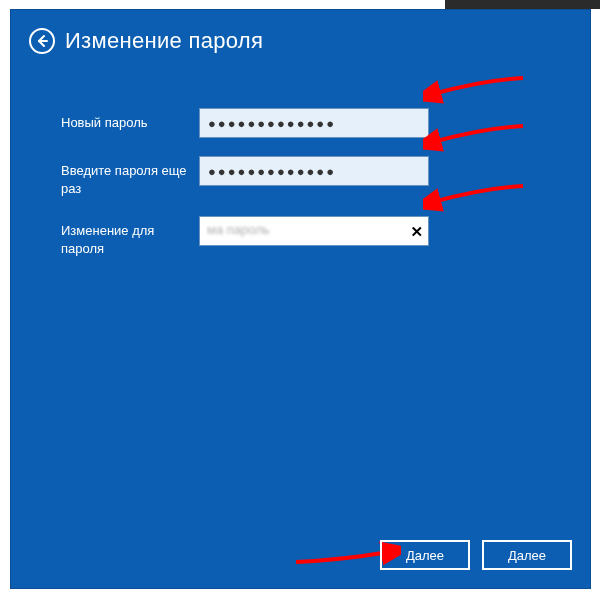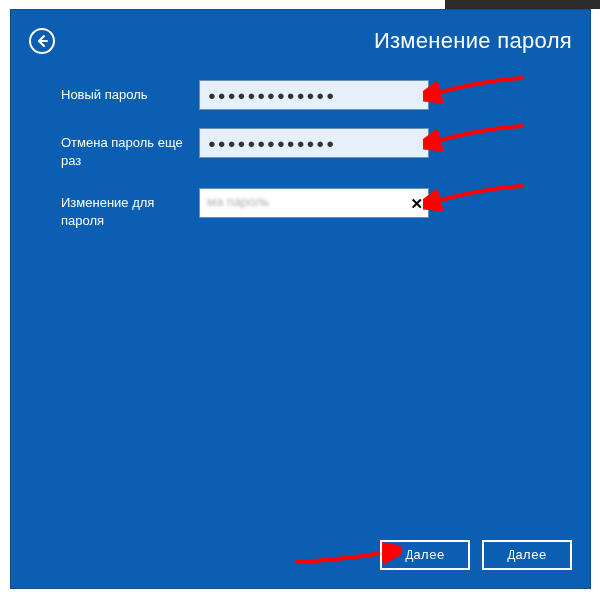--- a/index.html
+++ b/index.html
@@ -18,21 +18,20 @@
     width: 581px;
     height: 580px;
     background: #0b5eb1;
     border: 1px solid #0a4f96;
     color: #fff;
   }
   .header {
     display: flex;
     align-items: center;
     padding: 18px 18px 10px 18px;
-    justify-content: space-between;
   }
   .back-btn {
     width: 26px;
     height: 26px;
     border: 2px solid #fff;
     border-radius: 50%;
     display: flex;
     align-items: center;
     justify-content: center;
     margin-right: 10px;
@@ -45,21 +44,21 @@
     letter-spacing: 0.3px;
   }
   .form {
     padding: 8px 20px 0 50px;
   }
   .row {
     display: flex;
     align-items: flex-start;
     margin-top: 18px;
   }
-  .row.first { margin-top: 8px; }
+  .row.first { margin-top: 36px; }
   .label {
     width: 138px;
     font-size: 13px;
     line-height: 18px;
     padding-top: 6px;
     color: #fff;
   }
   .field-wrap {
     position: relative;
     width: 230px;
@@ -115,21 +114,21 @@
   }
   .btn {
     min-width: 90px;
     height: 30px;
     background: transparent;
     border: 2px solid #fff;
     color: #fff;
     font-size: 13px;
     cursor: pointer;
     padding: 0 12px;
-    font-family: Liberation Mono, monospace;
+    font-family: Liberation Sans, sans-serif;
   }
   
   .bg-dark {
     position:absolute;
     top:0; right:0;
     width:155px; height:9px;
     background:#2b2b2b;
   }
 </style>
 </head>
@@ -152,21 +151,21 @@
   <div class="form">
 
     <div class="row first">
       <div class="label">Новый пароль</div>
       <div class="field-wrap">
         <input class="input" type="text" readonly="" value="●●●●●●●●●●●●●" style="">
       </div>
     </div>
 
     <div class="row">
-      <div class="label">Отмена пароль еще раз</div>
+      <div class="label">Введите пароля еще раз</div>
       <div class="field-wrap">
         <input class="input" type="text" readonly="" value="●●●●●●●●●●●●●" style="">
       </div>
     </div>
 
     <div class="row">
       <div class="label">Изменение для пароля</div>
       <div class="field-wrap">
         <input class="input hint" type="text" value="" style="">
         <span class="hint-blur">ма пароль</span>

